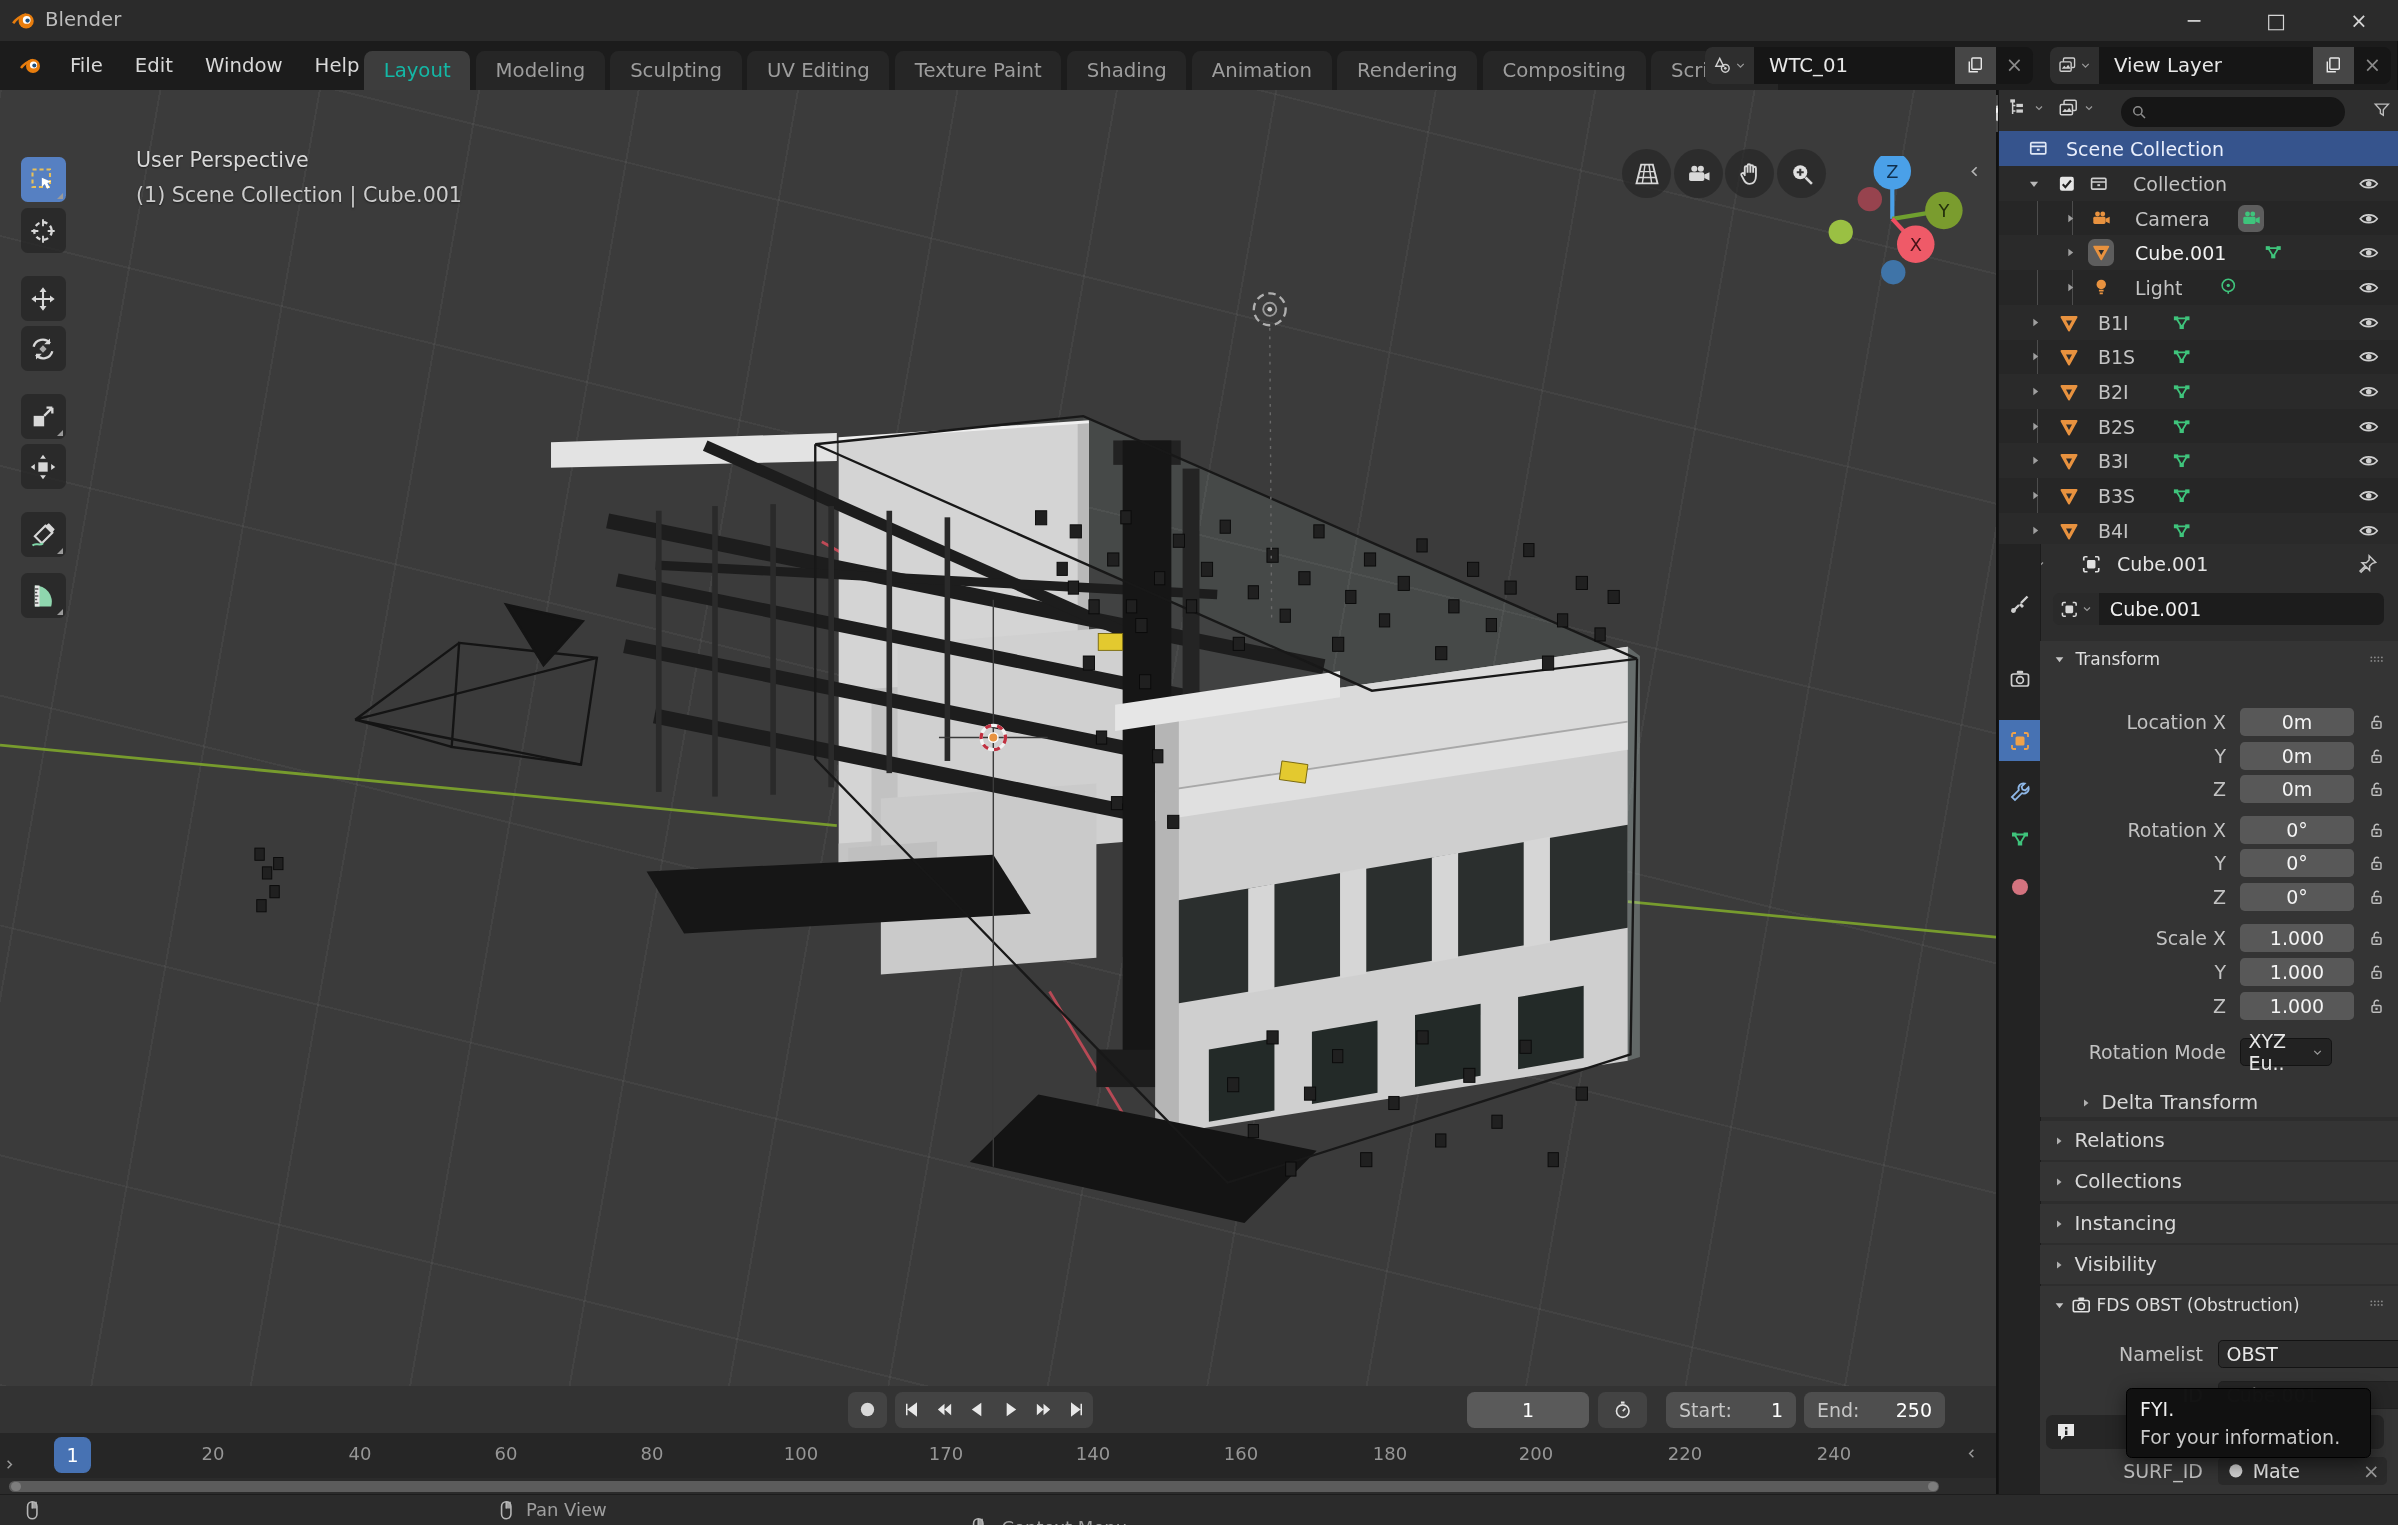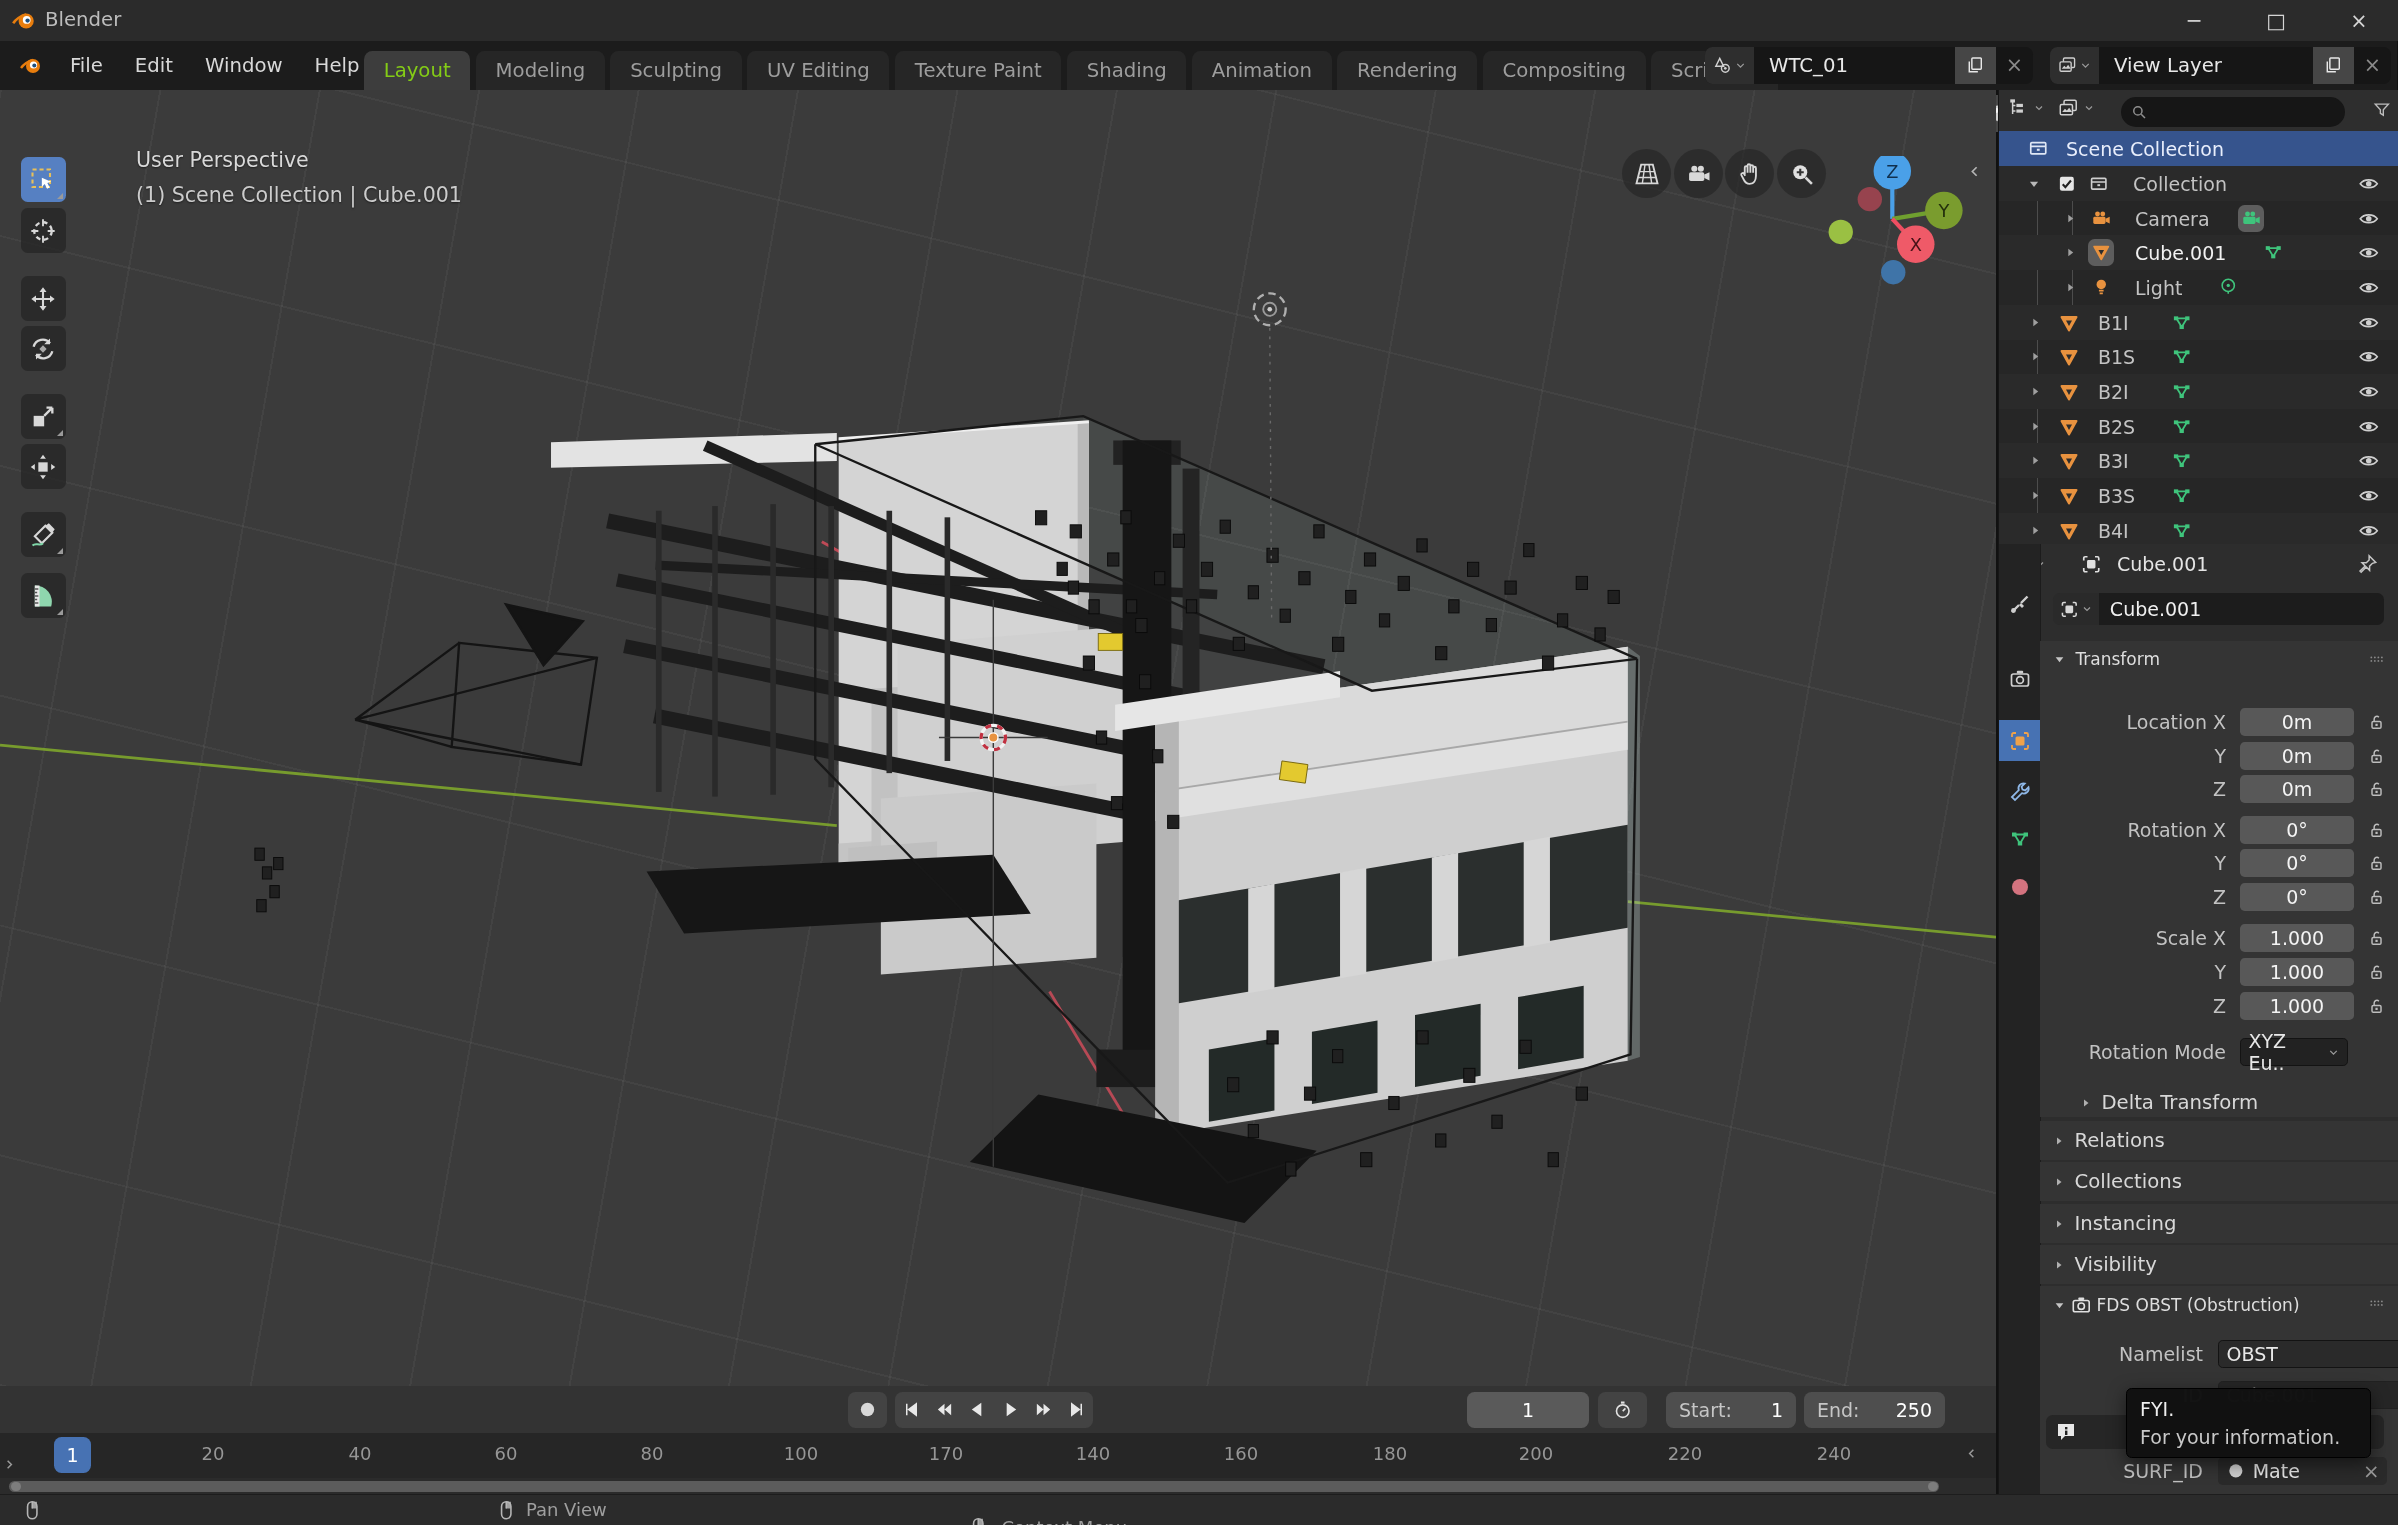--- a/index.html
+++ b/index.html
@@ -12,21 +12,21 @@
   
   .titlebar{left:0;top:0;width:2399px;height:41px;background:#2b2b2b;}
   .titlebar .t{font-size:19.7px;color:#bdbdbd;}
   .winbtn{width:52px;height:41px;display:flex;align-items:center;justify-content:center;
           color:#d5d5d5;font-size:20.6px;}
   
   .topbar{left:0;top:41px;width:2397px;height:49px;background:#1c1c1c;}
   .menu-item{padding:0 16px;font-size:19.7px;color:#d8d8d8;height:49px;display:flex;align-items:center;}
   .tb-tab{height:39px;margin-top:9.4px;padding:0 19.7px;border-radius:8.4px 8.4px 0 0;background:#262626;
           color:#9d9d9d;font-size:19.7px;display:flex;align-items:center;}
-  .tb-tab.active{background:#3d3d3d;color:#84cc16;}
+  .tb-tab.active{background:#3d3d3d;color:#14b8a6;}
   .tb-plus{height:39px;margin-top:9.4px;padding:0 13px;color:#b5b5b5;font-size:22.5px;display:flex;align-items:center;}
   .idblock{height:37px;background:#161616;border-radius:7.5px;display:flex;align-items:center;overflow:hidden;}
   .idblock .icbtn{width:49px;height:37px;background:#2e2e2e;display:flex;align-items:center;justify-content:center;gap:1.9px;}
   .idblock .val{padding:0 15px;font-size:19.7px;color:#e8e8e8;}
   .idblock .pgs{width:41px;height:37px;background:#464646;display:flex;align-items:center;justify-content:center;}
   .idblock .clr{width:37px;height:37px;display:flex;align-items:center;justify-content:center;color:#8a8a8a;font-size:20.6px;}
   
   .vheader{left:0;top:90px;width:1996px;height:47px;background:#343434;border-bottom:0.9px solid #262626;}
   .seg{background:#242424;border-radius:8.4px;height:37px;display:flex;align-items:center;gap:8.4px;padding:0 11.2px;}
   .hmenu{font-size:19.7px;color:#e2e2e2;padding:0 14px;height:37px;display:flex;align-items:center;background:#242424;border-radius:8.4px;}
@@ -1270,21 +1270,21 @@
           <div class="pfield">1.000</div>
           <span class="lockw">
             <svg class="ic" width="20.6" height="20.6" style="color:#bdbdbd" viewBox="0 0 22 22">
               <use href="#i-lock"></use>
             </svg>
           </span>
         </div>
 
       <div class="prow" style="top:494px">
         <span class="plabel">Rotation Mode</span>
-        <div class="pdrop" style="left:200px;width:108px">
+        <div class="pdrop" style="left:200px;width:92px">
           <span>XYZ Eu..</span>
           <svg class="ic" width="13" height="13" style="color:#9a9a9a" viewBox="0 0 14 14">
               <use href="#i-chev"></use>
             </svg>
         </div>
 
       </div>
       <div class="row abs" style="left:81px;top:547px;gap:9.4px">
         <svg class="ic" width="12" height="12" style="color:#b0b0b0" viewBox="0 0 13 13">
             <use href="#i-tri-r"></use>

